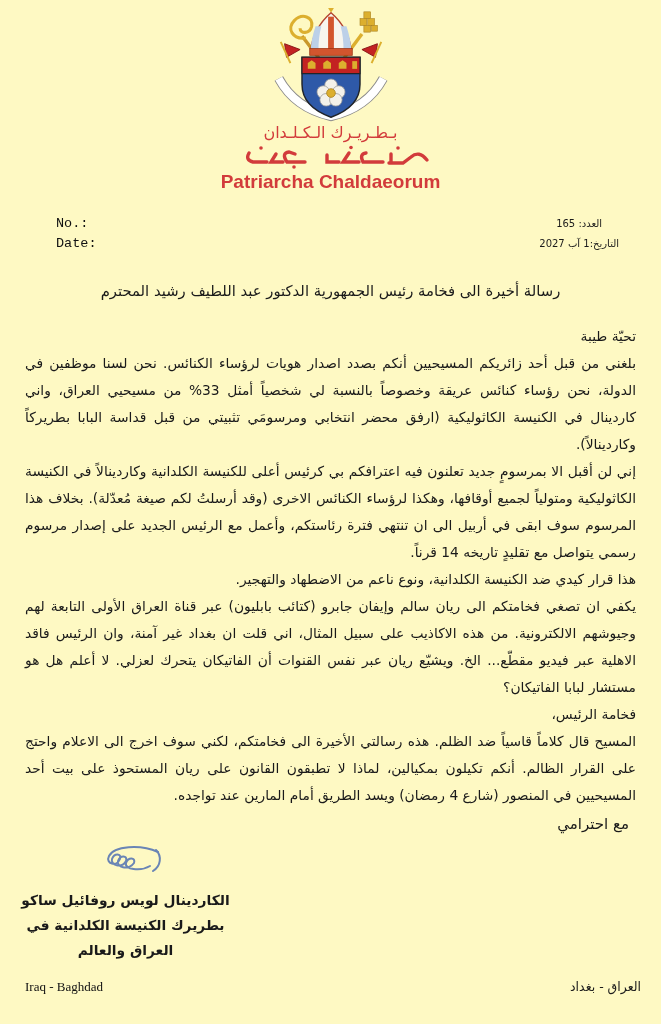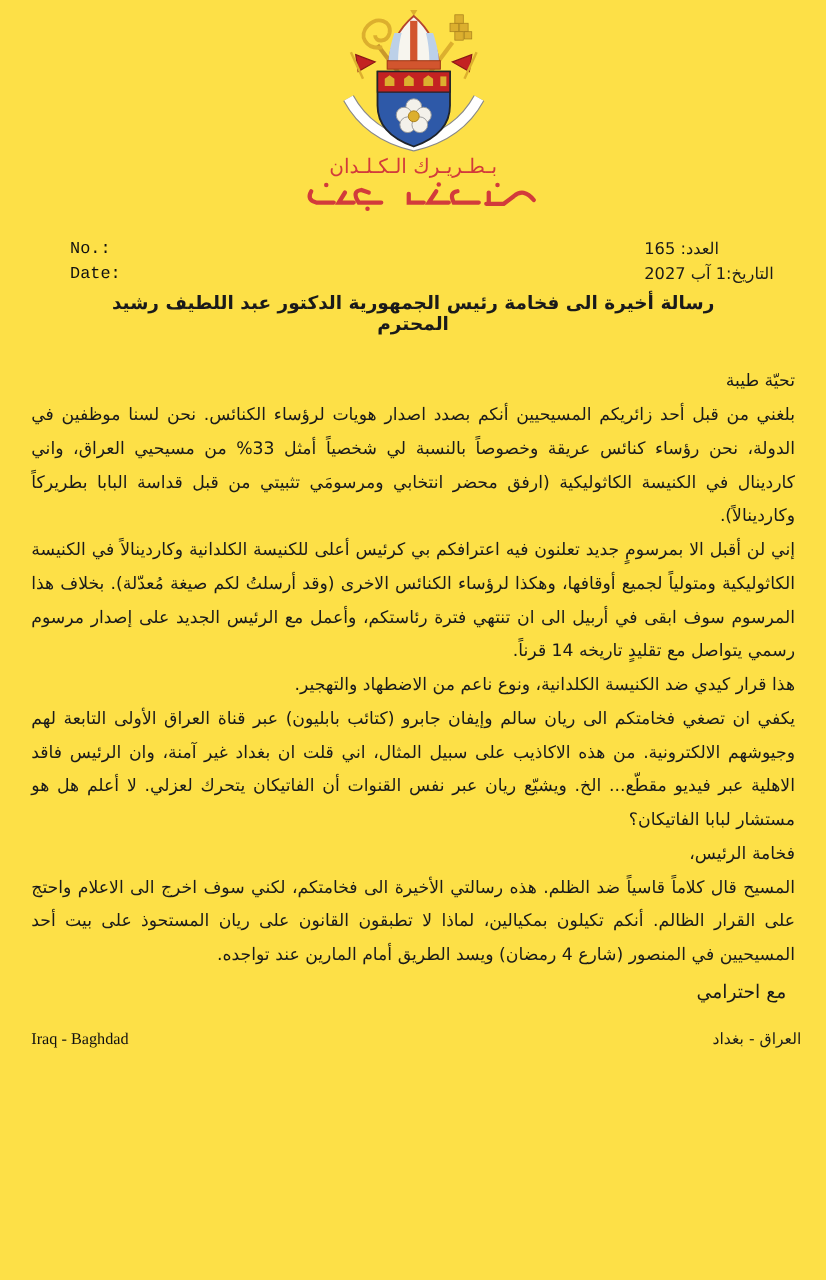--- a/index.html
+++ b/index.html
@@ -1,32 +1,32 @@
 <!DOCTYPE html>
 <html><head>
 <meta charset="utf-8">
 <style>
   html,body{margin:0;padding:0;background:#e8e8e8;}
   .page{
-    position:relative;width:661px;height:1024px;margin:0 auto;background:#fde047;
+    position:relative;width:661px;height:1024px;margin:0 auto;background:#fef9c3;
     font-family:"DejaVu Sans",sans-serif;color:#1a1a1a;overflow:hidden;box-sizing:border-box;
   }
   
   .letterhead{text-align:center;padding-top:7px;}
   .crest{display:block;margin:0 auto;}
   .lh-arabic{color:var(--red);font-size:16px;line-height:20px;letter-spacing:.5px;direction:rtl;}
   .lh-syriac{position:relative;height:26px;margin:1px auto 0;width:200px;}
   .lh-syriac .hidden-text{position:absolute;left:0;top:0;opacity:0;font-size:17px;}
   .lh-latin{color:var(--red);font-family:"Liberation Sans",sans-serif;font-weight:bold;font-size:19px;line-height:24px;}
   
   .ref-row{display:flex;justify-content:space-between;margin-top:20px;padding:0 42px 0 56px;}
   .ref-en{font-family:Liberation Mono, monospace;font-size:13.5px;line-height:20px;color:#111;}
-  .ref-ar{direction:rtl;text-align:left;font-size:13px;line-height:20px;}
+  .ref-ar{direction:rtl;text-align:center;font-size:10px;line-height:20px;}
   
-  .subject{direction:rtl;text-align:center;font-weight:bold;font-size:14.8px;margin-top:4px;padding:0 60px;}
+  .subject{direction:rtl;text-align:center;font-weight:normal;font-size:14.8px;margin-top:28px;padding:0 60px;}
   
   .body-text{direction:rtl;text-align:justify;font-size:13.8px;line-height:27px;padding:0 25px;margin-top:24px;}
   .body-text p{margin:0;}
   .body-text .bold{font-weight:normal;}
   .closing{direction:rtl;text-align:right;font-size:15px;line-height:27px;padding:0 32px 0 25px;margin-top:2px;}
   
   .sig-block{width:235px;margin:6px 0 0 8px;text-align:center;}
   .sig-script{display:block;margin:0 auto 2px 62px;}
   .sig-name{direction:rtl;font-weight:bold;font-size:13.8px;line-height:25px;}
   .sig-title{direction:rtl;font-weight:bold;font-size:13.8px;line-height:25px;}
@@ -115,20 +115,21 @@
         </g>
         <g fill="#d23b3b">
           <circle cx="167" cy="4" r="1.8"></circle>
             <circle cx="120" cy="3.5" r="1.8"></circle>
           <circle cx="63" cy="23" r="1.8"></circle>
             <circle cx="30" cy="4" r="1.8"></circle>
         </g>
       </svg>
     </div>
 
+    <div class="lh-latin">Patriarcha Chaldaeorum</div>
   </div>
 
   <div class="ref-row">
     <div class="ref-en">
       <div>No.:</div>
       <div>Date:</div>
     </div>
     <div class="ref-ar">
       <div>العدد: 165</div>
       <div>التاريخ:1 آب 2027</div>
@@ -142,20 +143,30 @@
     <p>بلغني من قبل أحد زائريكم المسيحيين أنكم بصدد اصدار هويات لرؤساء الكنائس. نحن لسنا موظفين في الدولة، نحن رؤساء كنائس عريقة وخصوصاً بالنسبة لي شخصياً أمثل 33% من مسيحيي العراق، واني كاردينال في الكنيسة الكاثوليكية (ارفق محضر انتخابي ومرسومَي تثبيتي من قبل قداسة البابا بطريركاً وكاردينالاً).</p>
     <p>إني لن أقبل الا بمرسومٍ جديد تعلنون فيه اعترافكم بي كرئيس أعلى للكنيسة الكلدانية وكاردينالاً في الكنيسة الكاثوليكية ومتولياً لجميع أوقافها، وهكذا لرؤساء الكنائس الاخرى (وقد أرسلتُ لكم صيغة مُعدّلة). بخلاف هذا المرسوم سوف ابقى في أربيل الى ان تنتهي فترة رئاستكم، وأعمل مع الرئيس الجديد على إصدار مرسوم رسمي يتواصل مع تقليدٍ تاريخه 14 قرناً.</p>
     <p class="bold">هذا قرار كيدي ضد الكنيسة الكلدانية، ونوع ناعم من الاضطهاد والتهجير.</p>
     <p>يكفي ان تصغي فخامتكم الى ريان سالم وإيفان جابرو (كتائب بابليون) عبر قناة العراق الأولى التابعة لهم وجيوشهم الالكترونية. من هذه الاكاذيب على سبيل المثال، اني قلت ان بغداد غير آمنة، وان الرئيس فاقد الاهلية عبر فيديو مقطّع... الخ. ويشيّع ريان عبر نفس القنوات أن الفاتيكان يتحرك لعزلي. لا أعلم هل هو مستشار لبابا الفاتيكان؟</p>
     <p>فخامة الرئيس،</p>
     <p>المسيح قال كلاماً قاسياً ضد الظلم. هذه رسالتي الأخيرة الى فخامتكم، لكني سوف اخرج الى الاعلام واحتج على القرار الظالم. أنكم تكيلون بمكيالين، لماذا لا تطبقون القانون على ريان المستحوذ على بيت أحد المسيحيين في المنصور (شارع 4 رمضان) ويسد الطريق أمام المارين عند تواجده.</p>
   </div>
 
   <div class="closing">مع احترامي</div>
 
+  <div class="sig-block">
+    <svg class="sig-script" width="110" height="42" viewBox="0 0 110 42">
+      <g stroke="#6a85b5" stroke-width="2" fill="none" stroke-linecap="round">
+        <path d="M88,8 C70,0 44,2 39,12 C35,20 47,23 50,15 C52,9 44,9 42,15 C40,21 52,25 56,17 C58,11 50,11 48,17 C46,23 58,27 64,19 C66,13 58,13 56,19 C54,25 70,28 80,22"></path>
+        <path d="M86,6 C92,12 91,22 83,27"></path>
+      </g>
+    </svg>
+    <div class="sig-name">الكاردينال لويس روفائيل ساكو</div>
+    <div class="sig-title">بطريرك الكنيسة الكلدانية في العراق والعالم</div>
+  </div>
 
   <div class="footer">
     <div class="footer-cols">
       <div class="f-en">
         <div>Iraq - Baghdad</div>
 
       </div>
       <div class="f-ar">
         <div>العراق - بغداد</div>
 

